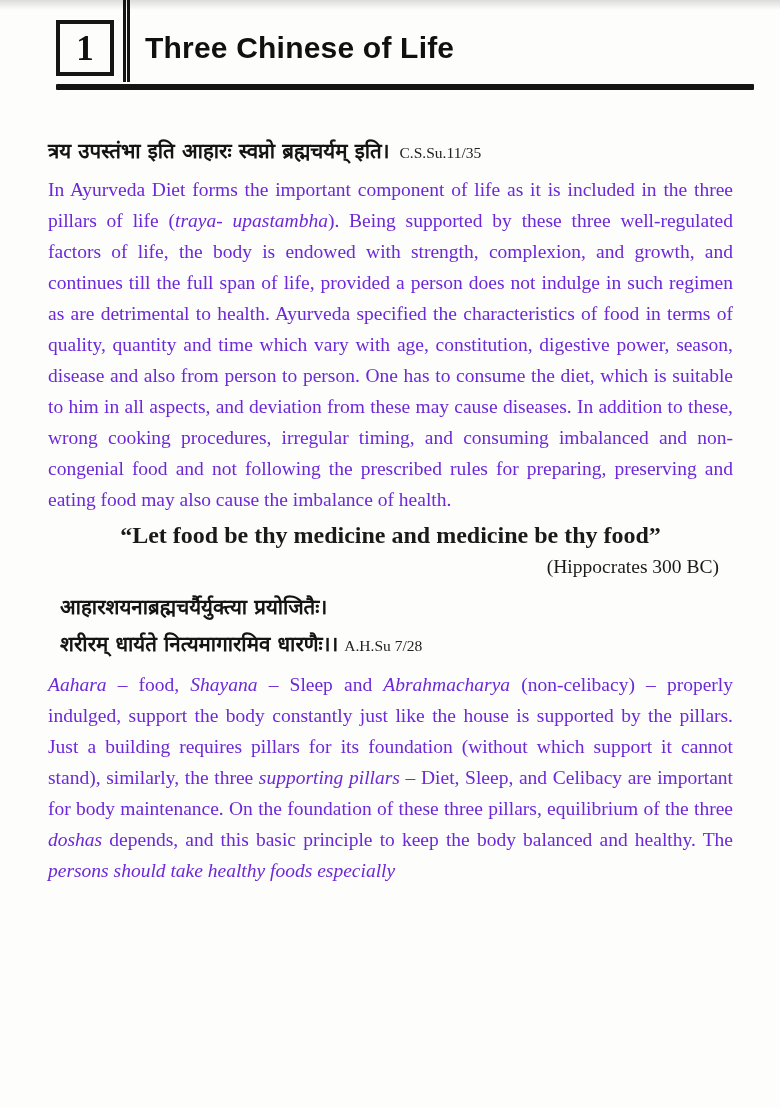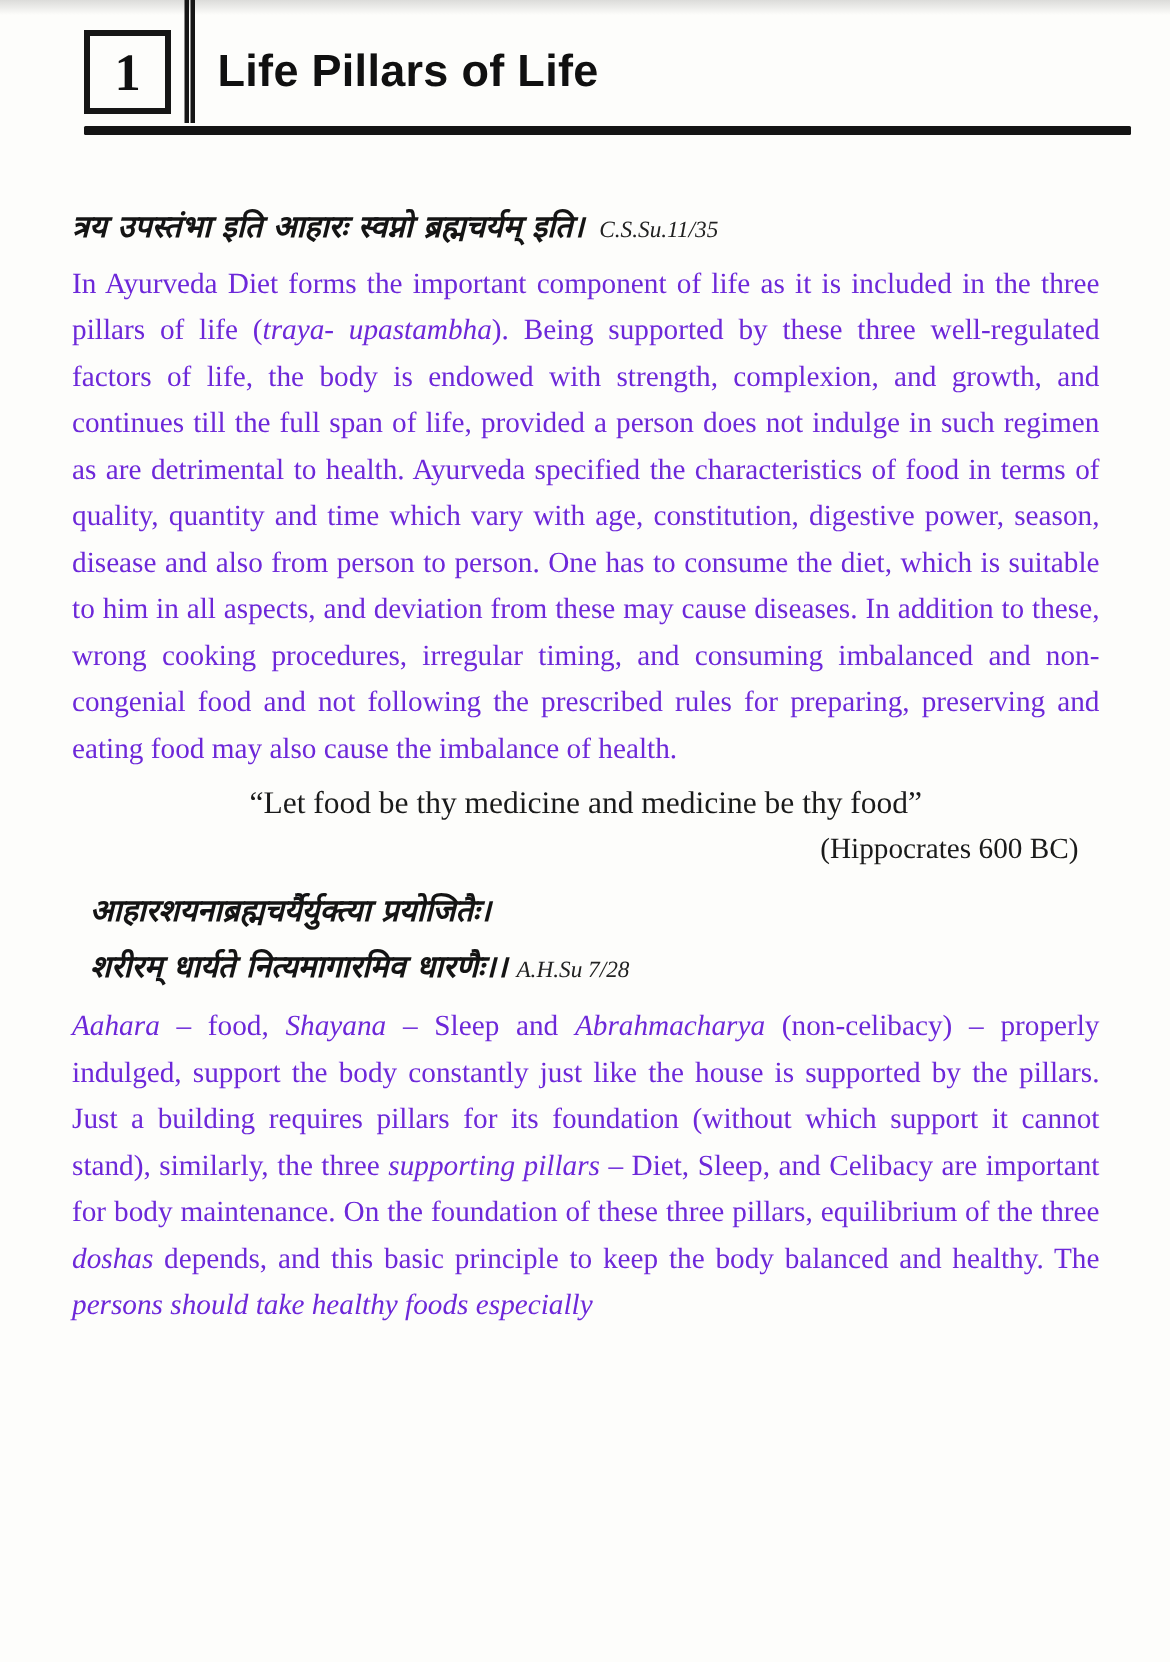--- a/index.html
+++ b/index.html
@@ -66,21 +66,21 @@
   .thick-rule {
     height: 6px;
     background: #141414;
     margin-top: 6px;
     border-radius: 1px;
   }
 
   
   .content { padding: 44px 47px 0 48px; }
 
-  .sanskrit { margin: 0 0 6px; font-style: italic; }
+  .sanskrit { margin: 0 0 6px; }
   .dev {
     font-family: "DejaVu Sans", sans-serif;
     font-weight: 700;
     font-size: 20.5px;
     line-height: 34px;
     color: #141414;
   }
   .ref {
     font-family: "Liberation Serif", serif;
     font-weight: 400;
@@ -95,59 +95,60 @@
     margin: 0 0 4px;
     font-size: 19.5px;
     line-height: 31px;
     text-align: justify;
     color: #6d28d9;
   }
   .body-para i { font-style: italic; }
 
   .quote-line {
     margin: 2px 0 0;
-    font-size: 21px;
+    font-size: 24px;
     line-height: 32px;
     text-align: center;
+    font-weight: bold;
   }
   .quote-attr {
     margin: 0 0 4px;
     font-size: 19.5px;
     line-height: 32px;
     text-align: right;
     padding-right: 14px;
   }
 </style>
 </head>
 <body>
 
 <div class="page">
 
   <header class="chapter-header">
     <div class="ch-row">
       <div class="ch-num">
         <span>1</span>
       </div>
       <div class="dbl-line"></div>
-      <h1 class="ch-title">Life Pillars of Life</h1>
+      <h1 class="ch-title">Three Chinese of Life</h1>
     </div>
     <div class="thick-rule"></div>
   </header>
 
   <main class="content">
 
     <p class="sanskrit">
       <span class="dev">त्रय उपस्तंभा इति आहारः स्वप्नो ब्रह्मचर्यम् इति।</span>
       <span class="ref">C.S.Su.11/35</span>
     </p>
 
     <p class="body-para"><span>In Ayurveda Diet forms the important component of life as it is included in the three pillars of life (</span><i>traya- upastambha</i><span>). Being supported by these three well-regulated factors of life, the body is endowed with strength, complexion, and growth, and continues till the full span of life, provided a person does not indulge in such regimen as are detrimental to health. Ayurveda specified the characteristics of food in terms of quality, quantity and time which vary with age, constitution, digestive power, season, disease and also from person to person. One has to consume the diet, which is suitable to him in all aspects, and deviation from these may cause diseases. In addition to these, wrong cooking procedures, irregular timing, and consuming imbalanced and non-congenial food and not following the prescribed rules for preparing, preserving and eating food may also cause the imbalance of health.</span></p>
 
     <p class="quote-line">“Let food be thy medicine and medicine be thy food”</p>
-    <p class="quote-attr">(Hippocrates 600 BC)</p>
+    <p class="quote-attr">(Hippocrates 300 BC)</p>
 
 
     <div class="sanskrit verse">
       <div class="dev">आहारशयनाब्रह्मचर्यैर्युक्त्या प्रयोजितैः।</div>
       <div>
         <span class="dev">शरीरम् धार्यते नित्यमागारमिव धारणैः।।</span><span class="ref">A.H.Su 7/28</span>
       </div>
     </div>
 
     <p class="body-para"><i>Aahara</i><span> – food, </span><i>Shayana</i><span> – Sleep and </span><i>Abrahmacharya</i><span> (non-celibacy) – properly indulged, support the body constantly just like the house is supported by the pillars. Just a building requires pillars for its foundation (without which support it cannot stand), similarly, the three </span><i>supporting pillars</i><span> – Diet, Sleep, and Celibacy are important for body maintenance. On the foundation of these three pillars, equilibrium of the three </span><i>doshas</i><span> depends, and this basic principle to keep the body balanced and healthy. The </span><i>persons should take healthy foods especially</i></p>

